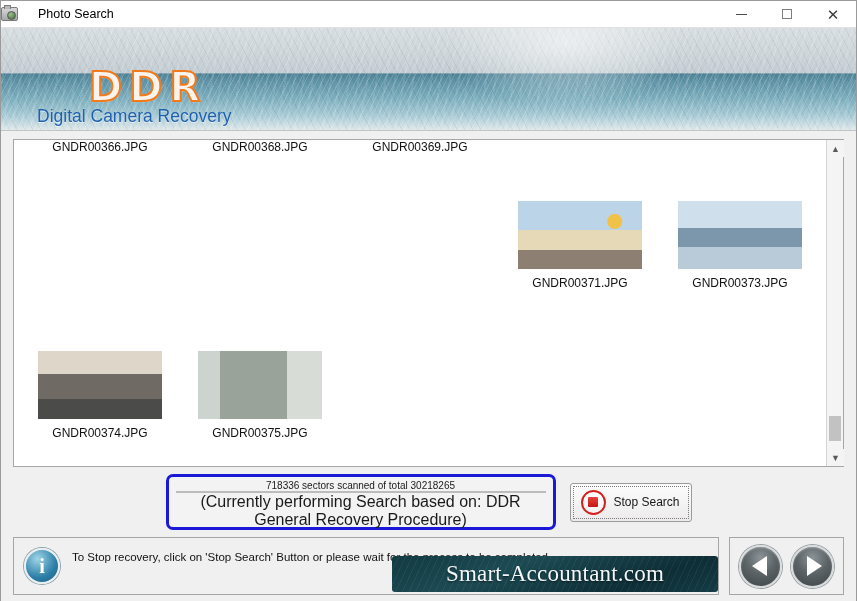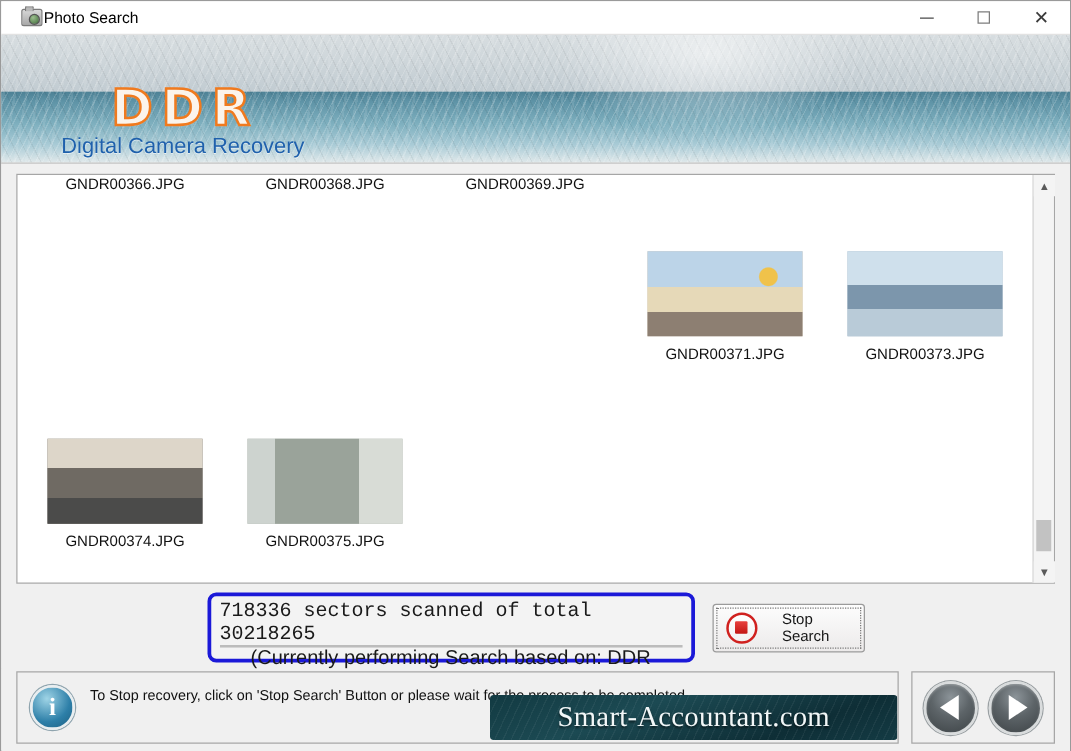--- a/index.html
+++ b/index.html
@@ -20,21 +20,21 @@
 
   
   .titlebar {
     height: 27px;
     background: #ffffff;
     display: flex;
     align-items: center;
     flex: 0 0 auto;
     border-bottom: 1px solid #e2e2e2;
   }
-  .title-left { display: flex; align-items: center; padding-left: 16px; gap: 1px; }
+  .title-left { display: flex; align-items: center; padding-left: 0; gap: 20px; }
   .cam-icon {
     width: 17px; height: 14px;
     position: relative;
     background: linear-gradient(#d8d8d8, #a8a8a8);
     border: 1px solid #7b7b7b;
     border-radius: 2px;
   }
   .cam-icon::before {
     content: ""; position: absolute;
     left: 5px; top: 3px; width: 7px; height: 7px;
@@ -87,21 +87,21 @@
   }
   .logo-ddr {
     position: absolute; left: 88px; top: 36px;
     font-size: 40px; font-weight: 700; letter-spacing: 7px;
     font-family: "DejaVu Sans", sans-serif;
     color: #fbf4ec;
     -webkit-text-stroke: 2px #f07a1e;
     text-shadow: 0 1px 1px rgba(255,255,255,.7);
   }
   .logo-sub {
-    position: absolute; left: 48px; top: 78px;
+    position: absolute; left: 36px; top: 78px;
     font-size: 17.5px; color: #1f61ac;
     font-family: "Liberation Sans", sans-serif;
     text-shadow: 0 1px 0 rgba(255,255,255,.55);
   }
 
   
   .body-area {
     flex: 1 1 auto;
     display: flex;
     flex-direction: column;
@@ -177,22 +177,22 @@
   .prog-panel {
     width: 390px; height: 56px;
     border: 3px solid #1b19d8;
     border-radius: 7px;
     background: #f3f3f3;
     padding: 3px 7px 2px 7px;
     display: flex; flex-direction: column;
     justify-content: space-between;
   }
   .prog-label {
-    font-size: 16px; color: #1a1a1a; text-align: left;
-    font-family: Liberation Mono, monospace;
+    font-size: 10px; color: #1a1a1a; text-align: center;
+    font-family: Liberation Sans, sans-serif;
   }
   .prog-bar {
     height: 17px;
     background: #e9e9e9;
     border: 1px solid #bcbcbc;
     position: relative;
     overflow: hidden;
   }
   .prog-fill {
     height: 100%;
@@ -201,21 +201,21 @@
   .prog-note {
     font-size: 16px; color: #1a1a1a; text-align: center;
     font-family: "Liberation Sans", sans-serif;
   }
 
   .stop-btn {
     width: 122px; height: 39px;
     background: linear-gradient(180deg,#fdfdfd,#eceaea);
     border: 1px solid #9b9b9b;
     border-radius: 3px;
-    display: flex; align-items: center; gap: 20px;
+    display: flex; align-items: center; gap: 8px;
     padding-left: 10px;
     position: relative;
     cursor: default;
   }
   .stop-btn::after {
     content: ""; position: absolute; inset: 2px;
     border: 1px dotted #7a7a7a;
     pointer-events: none;
   }
   .stop-ico {

